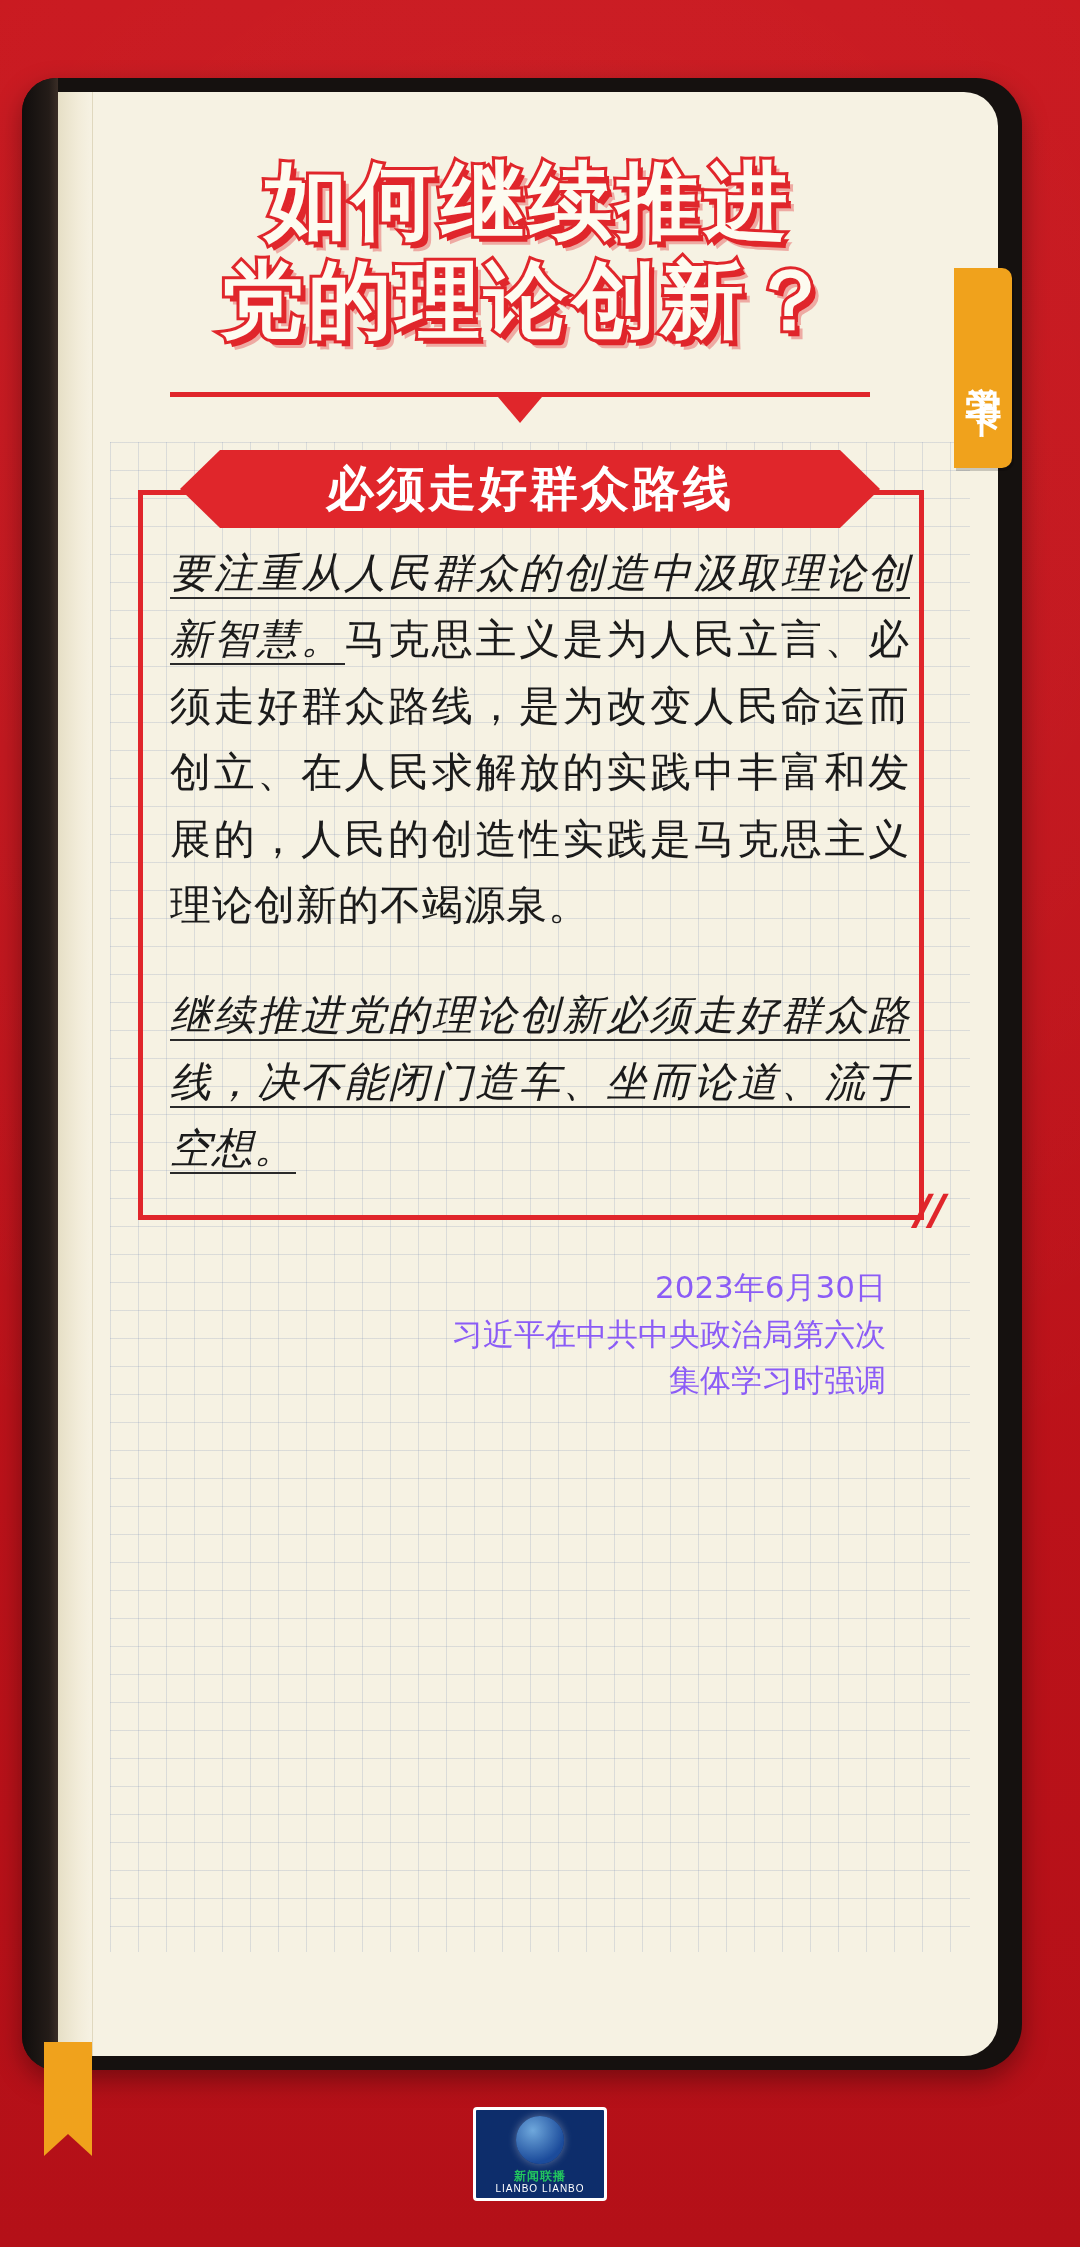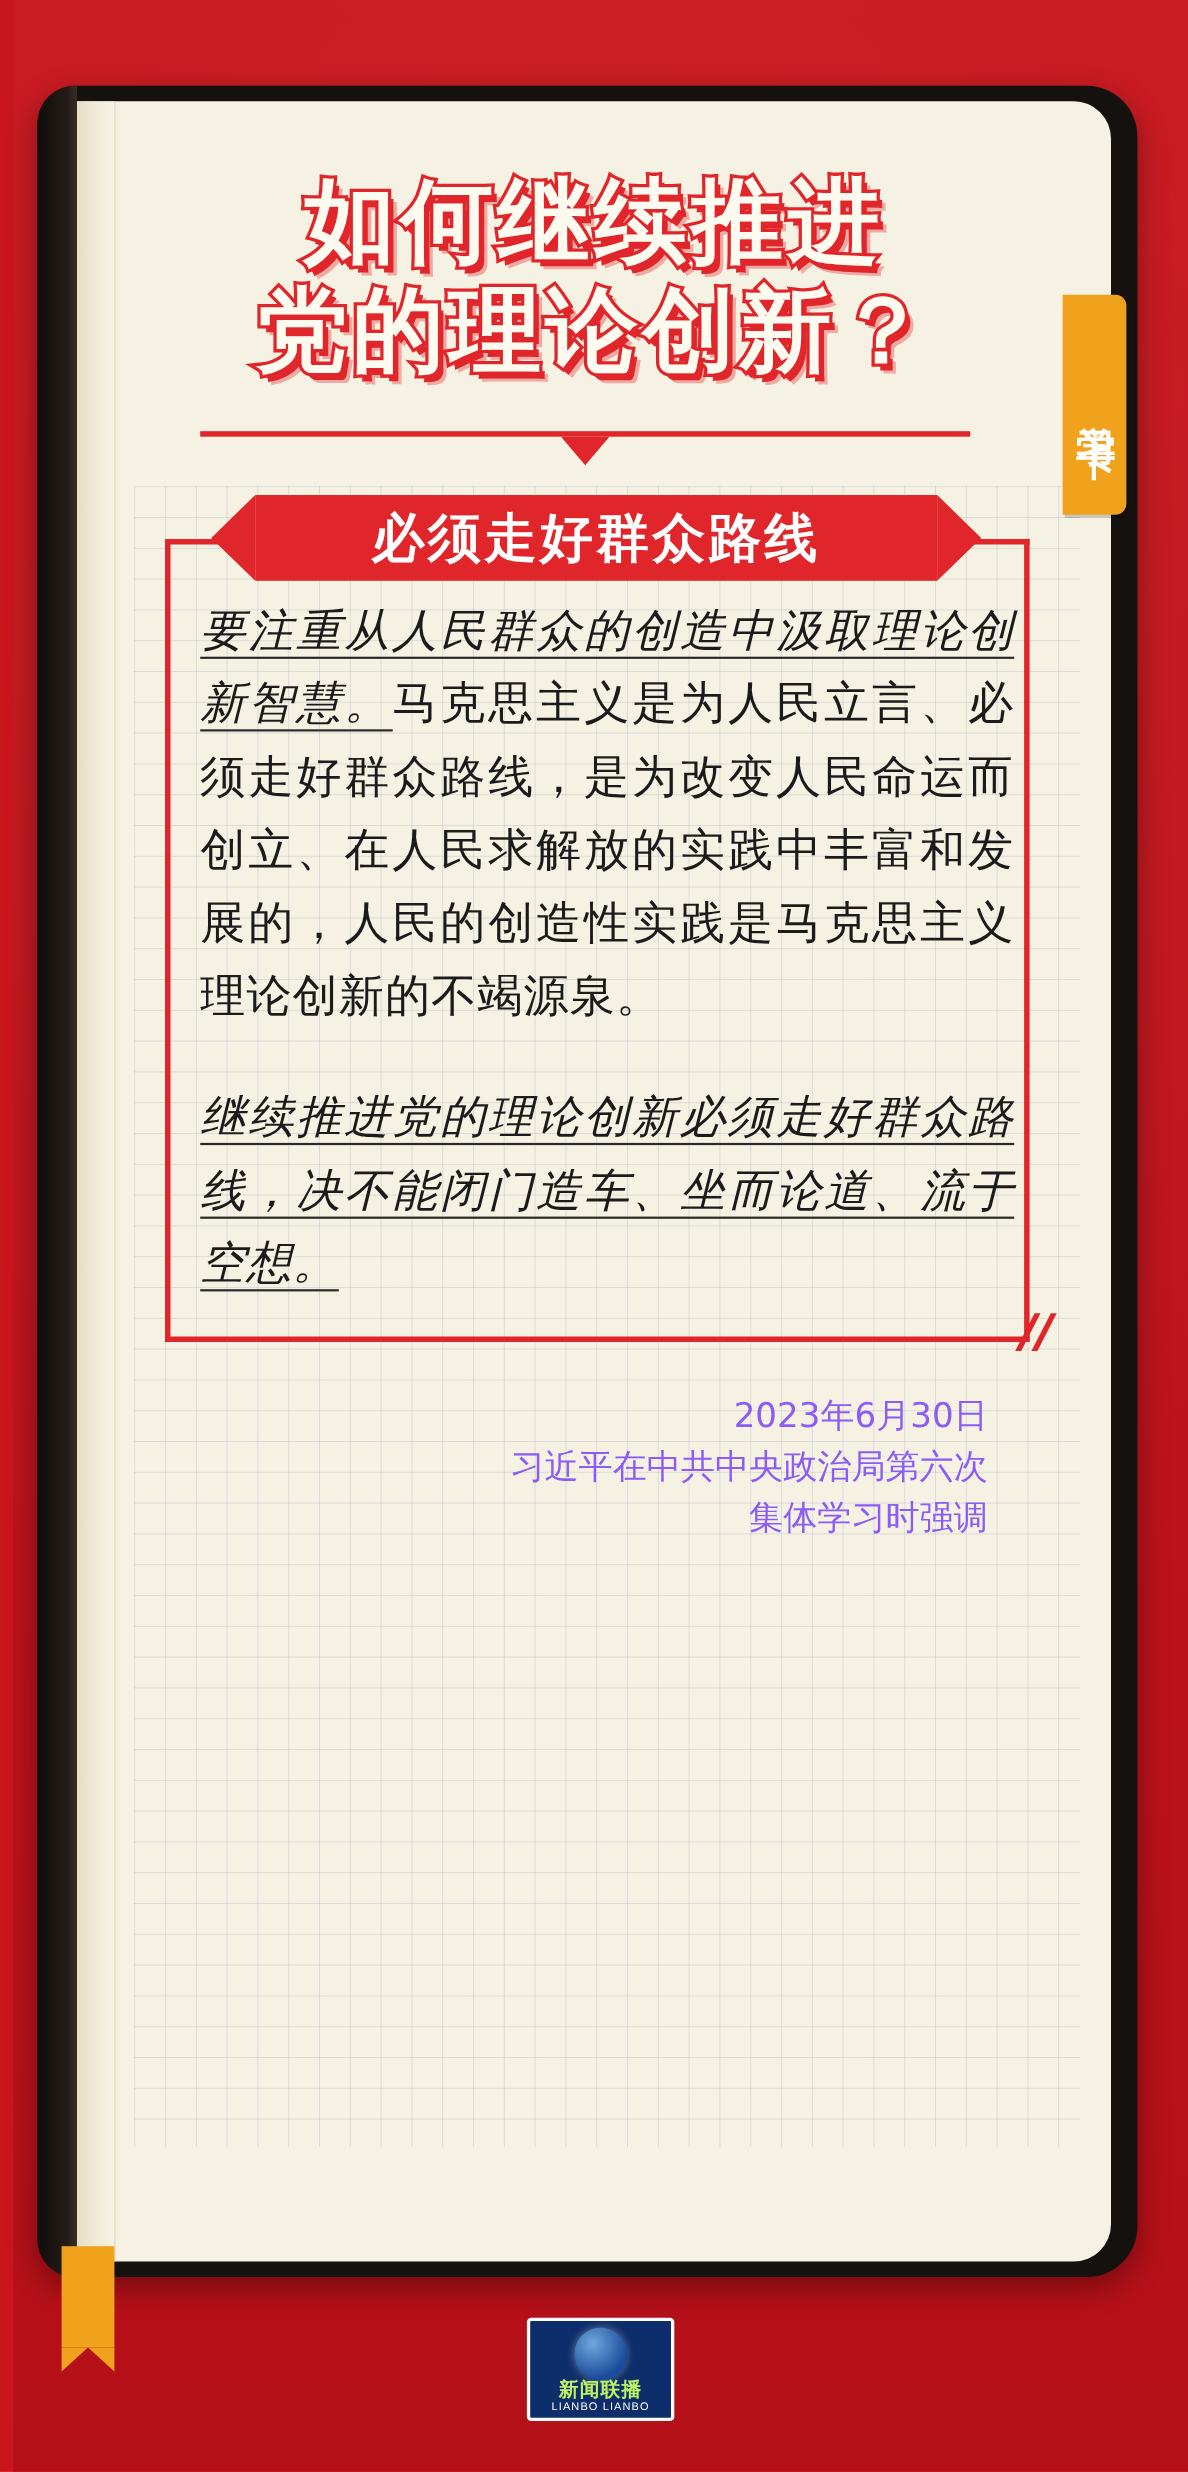--- a/index.html
+++ b/index.html
@@ -13,21 +13,20 @@
     position: relative;
     overflow: hidden;
     font-family: "Liberation Sans", sans-serif;
   }
 
   
   .page {
     position: absolute;
     inset: 0;
     background: #c1151c;
-    margin-left: 12px;
   }
   .page-texture {
     position: absolute;
     inset: 0;
     background:
       radial-gradient(circle at 50% 20%, rgba(255,255,255,0.05), rgba(0,0,0,0) 60%),
       linear-gradient(180deg, #c9161d 0%, #b41018 100%);
   }
 
   
@@ -299,23 +298,23 @@
     width: 48px;
     height: 48px;
     border-radius: 50%;
     background: radial-gradient(circle at 35% 30%, #6fa8dc, #1b4b9b 70%);
     box-shadow: 0 0 8px rgba(255,255,255,0.35);
   }
   .logo-cn {
     position: relative;
     z-index: 2;
     font-family: "DejaVu Sans", sans-serif;
-    font-size: 18px;
-    font-weight: 700;
-    color: #bef264;
+    font-size: 12px;
+    font-weight: 700;
+    color: #22c55e;
     letter-spacing: 1px;
     line-height: 1.1;
   }
   .logo-en {
     position: relative;
     z-index: 2;
     font-family: "Liberation Sans", sans-serif;
     font-size: 10px;
     color: #ffffff;
     letter-spacing: 1px;

